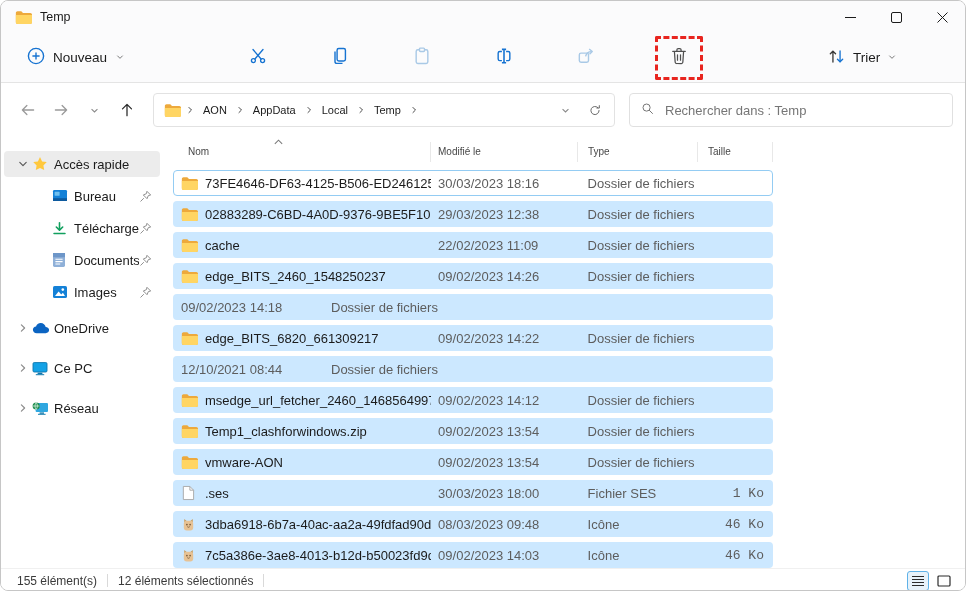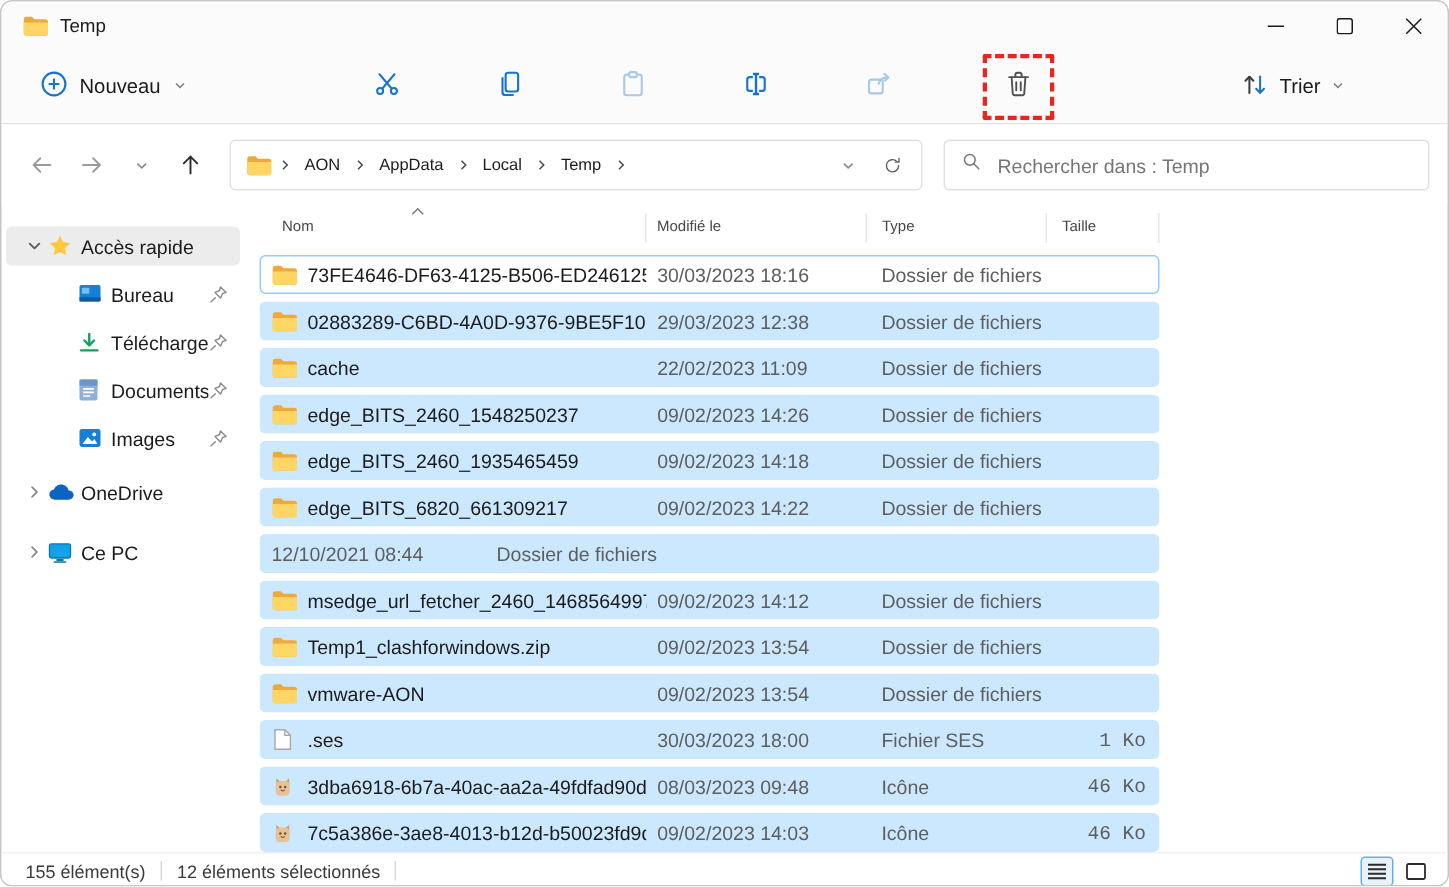--- a/index.html
+++ b/index.html
@@ -410,20 +410,38 @@
             <span class="sb-icon">
               <svg width="16" height="15" viewBox="0 0 16 15">
                 <rect x="1" y="1.6" width="14" height="9.4" rx="1.2" fill="#14a2e6" stroke="#0d77ae" stroke-width=".9"></rect>
                 <rect x="5.6" y="11.6" width="4.8" height="1.6" fill="#0d77ae"></rect>
                 <rect x="3.8" y="13.2" width="8.4" height="1" fill="#0d77ae"></rect>
               </svg>
             </span>
             <span class="sb-label">Ce PC</span>
             <span class="sb-pin" style="visibility: hidden;"></span>
           </div>
+          <div class="sb-item">
+            <span class="sb-chev">
+              <svg width="12" height="12" viewBox="0 0 12 12" fill="none" stroke="#8d8d8d" stroke-width="1.2" stroke-linecap="round" stroke-linejoin="round">
+                <path d="M4.4 2.8 7.6 6 4.4 9.2"></path>
+              </svg>
+            </span>
+            <span class="sb-icon">
+              <svg width="17" height="15" viewBox="0 0 17 15">
+                <rect x="3.6" y="2" width="12.4" height="9" rx="1.1" fill="#2fa7e0"></rect>
+                <rect x="7.6" y="11.4" width="4.4" height="1.4" fill="#187eae"></rect>
+                <rect x="6" y="12.8" width="7.6" height="1" fill="#187eae"></rect>
+                <circle cx="4.2" cy="5" r="3.6" fill="#1d8f4e"></circle>
+                <path d="M1 5h6.4M4.2 1.4c-1.6 2.4-1.6 4.8 0 7.2M4.2 1.4c1.6 2.4 1.6 4.8 0 7.2" stroke="#e8f5ea" stroke-width=".7" fill="none"></path>
+              </svg>
+            </span>
+            <span class="sb-label">Réseau</span>
+            <span class="sb-pin" style="visibility: hidden;"></span>
+          </div>
         </div>
     </aside>
 
     <div class="filepane">
       <div class="colheaders">
         <span class="hcell h-name"><span class="sort-caret"><svg width="11" height="8" viewBox="0 0 12 8" fill="none" stroke="#7a7a7a" stroke-width="1.1">
                 <path d="M2 6 6 2l4 4"></path>
               </svg></span><span>Nom</span></span>
         <span class="hcell h-mod">Modifié le</span>
         <span class="hcell h-type">Type</span>
@@ -481,29 +499,20 @@
                   <path d="M1 5.6h19V14c0 1.1-.9 2-2 2H3c-1.1 0-2-.9-2-2z" fill="var(--folder-light)"></path>
                 </svg>
               </span>
               <span class="fname">edge_BITS_2460_1548250237</span>
             </span>
             <span class="cell c-mod">09/02/2023 14:26</span>
             <span class="cell c-type">Dossier de fichiers</span>
             <span class="cell c-size"></span>
           </div>
           <div class="row selected">
-            <span class="cell c-name">
-              <span class="row-icon">
-                <svg width="17" height="15" viewBox="0 0 20 17">
-                  <path d="M1 3.2C1 2 1.9 1.1 3 1.1h4.4l2 2h8.6c1.1 0 2 .9 2 2V14c0 1.1-.9 2-2 2H3c-1.1 0-2-.9-2-2z" fill="var(--folder-dark)"></path>
-                  <path d="M1 5.6h19V14c0 1.1-.9 2-2 2H3c-1.1 0-2-.9-2-2z" fill="var(--folder-light)"></path>
-                </svg>
-              </span>
-              <span class="fname">edge_BITS_2460_1935465459</span>
-            </span>
             <span class="cell c-mod">09/02/2023 14:18</span>
             <span class="cell c-type">Dossier de fichiers</span>
             <span class="cell c-size"></span>
           </div>
           <div class="row selected">
             <span class="cell c-name">
               <span class="row-icon">
                 <svg width="17" height="15" viewBox="0 0 20 17">
                   <path d="M1 3.2C1 2 1.9 1.1 3 1.1h4.4l2 2h8.6c1.1 0 2 .9 2 2V14c0 1.1-.9 2-2 2H3c-1.1 0-2-.9-2-2z" fill="var(--folder-dark)"></path>
                   <path d="M1 5.6h19V14c0 1.1-.9 2-2 2H3c-1.1 0-2-.9-2-2z" fill="var(--folder-light)"></path>

